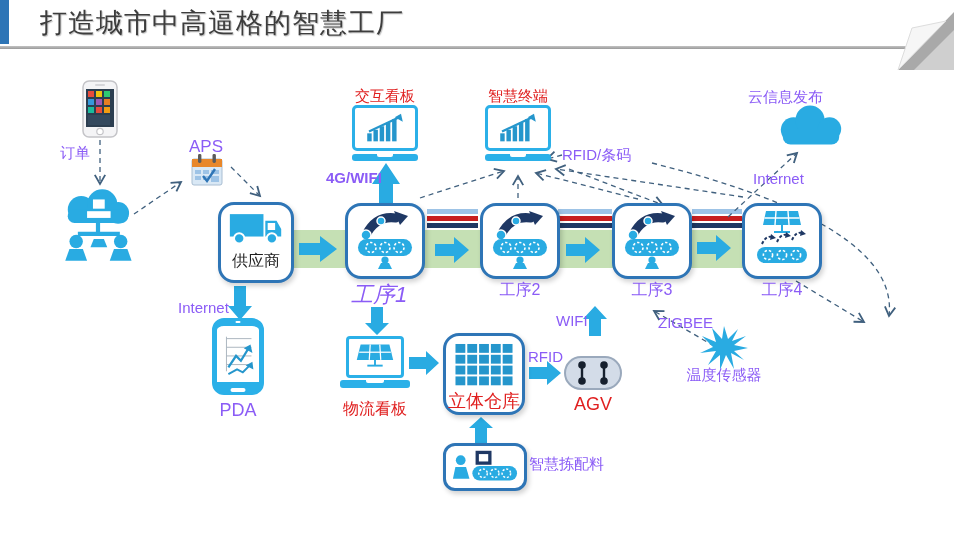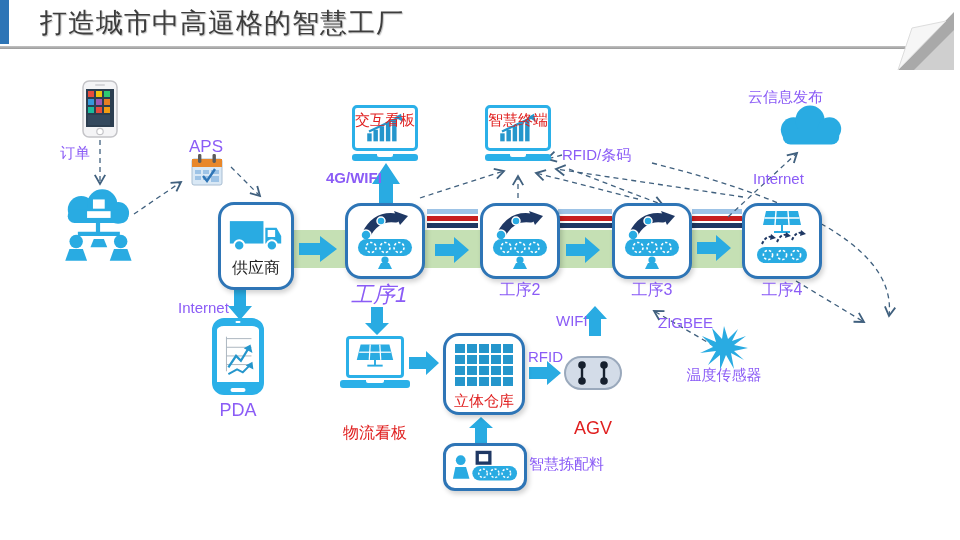--- a/index.html
+++ b/index.html
@@ -8,28 +8,28 @@
 
   
   .accent-bar{position:absolute;left:0;top:0;width:9px;height:44px;background:#2E75B6;}
   .title{position:absolute;left:40px;top:5px;font-size:27px;color:#3d3d3d;letter-spacing:1px;
          text-shadow:1px 1px 1px rgba(0,0,0,.25);white-space:nowrap;}
   .divider{position:absolute;left:0;top:46px;width:918px;height:3px;
            background:linear-gradient(#c2c2c2,#9a9a9a);}
 
   
   .lbl{position:absolute;font-size:15px;color:#8b5cf6;white-space:nowrap;z-index:6;}
-  .lbl.red{color:#E02020;margin-top:24px;}
+  .lbl.red{color:#E02020;}
   .lbl.c{text-align:center;}
 
   
   .node-box{position:absolute;background:#fff;border:3px solid #2E75B6;border-radius:16px;
             box-shadow:2px 3px 5px rgba(0,0,0,.18);display:flex;flex-direction:column;
             align-items:center;z-index:5;box-sizing:content-box;}
-  .node-box .inlbl{font-size:15px;color:#1f1f1f;line-height:1.1;}
+  .node-box .inlbl{font-size:18px;color:#1f1f1f;line-height:1.1;}
 
   
   .green-band{position:absolute;left:294px;top:230px;width:450px;height:38px;background:#C5E0B4;z-index:1;}
   .stripe{position:absolute;height:5px;z-index:2;}
   .st-lb{background:#9DC3E6;} .st-rd{background:#C81E1E;} .st-nv{background:#1F3864;}
 
   
   .monitor{position:absolute;width:66px;z-index:5;}
   .mscreen{width:60px;height:40px;border:3px solid #2BB0E8;border-radius:5px;background:#fff;
            display:flex;align-items:center;justify-content:center;}
@@ -191,21 +191,21 @@
       <rect x="4" y="17" width="6" height="4"></rect>
         <rect x="12" y="17" width="6" height="4"></rect>
         <rect x="20" y="17" width="8" height="4"></rect>
       <rect x="4" y="23" width="6" height="4"></rect>
         <rect x="12" y="23" width="6" height="4"></rect>
         <rect x="20" y="23" width="8" height="6"></rect>
     </g>
     <path d="M12,23 L16,28 L24,16" stroke="#2E75B6" stroke-width="2.4" fill="none"></path>
   </svg>
 
-  <div class="node-box" style="left:218px;top:202px;width:70px;height:72px;padding-top:10px;">
+  <div class="node-box" style="left:218px;top:202px;width:70px;height:72px;padding-top:3px;">
     <svg width="56" height="44" viewBox="0 0 60 44">
       <rect x="2" y="5" width="36" height="24" fill="#29ABE2"></rect>
       <polygon points="40,12 52,12 57,21 57,29 40,29" fill="#29ABE2"></polygon>
       <rect x="42.5" y="14.5" width="8" height="7.5" fill="#fff"></rect>
       <circle cx="12" cy="31" r="5.5" fill="#29ABE2" stroke="#fff" stroke-width="2"></circle>
       <circle cx="47" cy="31" r="5.5" fill="#29ABE2" stroke="#fff" stroke-width="2"></circle>
     </svg>
     <div class="inlbl" style="font-size:16px;">供应商</div>
   </div>
 

